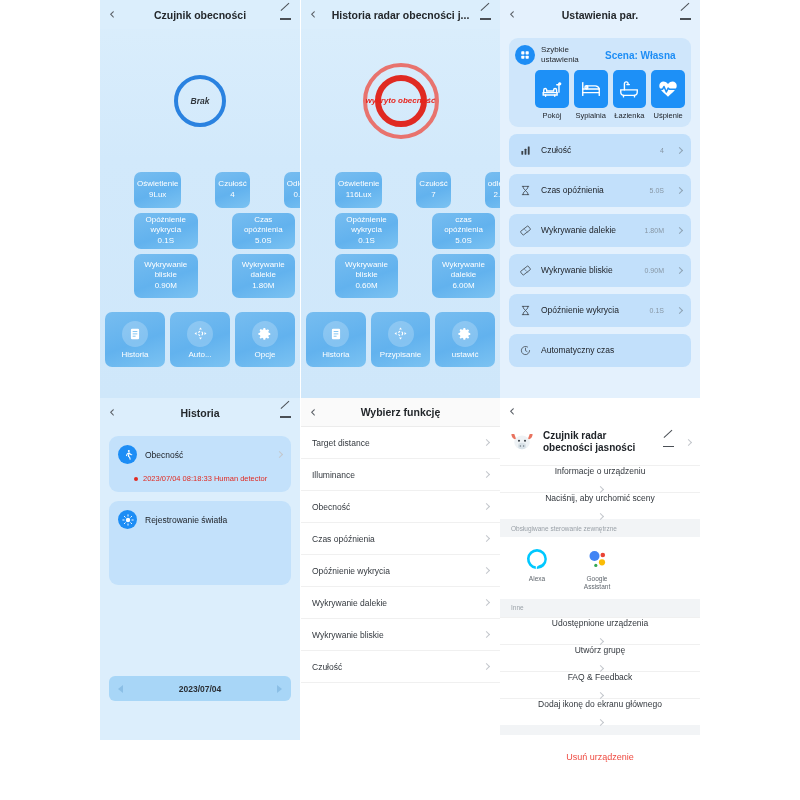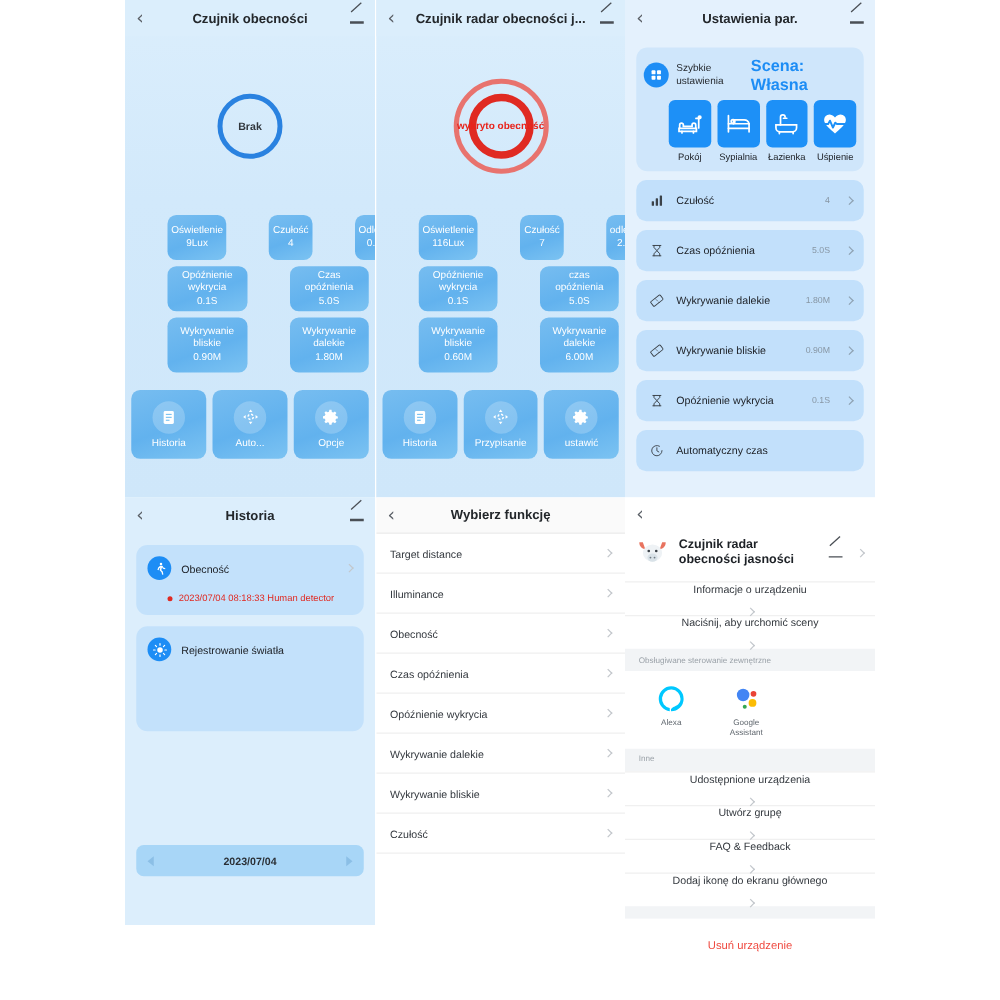--- a/index.html
+++ b/index.html
@@ -34,21 +34,21 @@
   .pencil { display:inline-block; width:11px; height:11px; position:relative; }
   .pencil:before{
     content:""; position:absolute; left:1px; top:1px; width:11px; height:1.4px;
     background:#4a4f55; transform: rotate(-42deg); transform-origin: left center;
   }
   .pencil:after{
     content:""; position:absolute; left:0px; bottom:0px; width:11px; height:1.4px;
     background:#4a4f55;
   }
 
-  .hero { height:143px; position:relative; }
+  .hero { height:143px; position:relative;font-style:italic; }
   .status-circle {
     position:absolute; left:50%; top:50%; transform:translate(-50%,-50%);
     border-radius:50%; display:flex; align-items:center; justify-content:center;
     text-align:center;
   }
   .circle-blue {
     width:52px; height:52px; border:4px solid #2a82e0; color:#31373d;
     font-size:8.5px; font-weight:600;
   }
   .circle-red-outer {
@@ -104,21 +104,21 @@
   }
   .quick {
     margin: 9px 9px 0 9px; background:#cfe6fb; border-radius:9px; padding:7px 6px 7px 6px;
   }
   .quick-head { display:flex; align-items:center; gap:6px; margin-bottom:5px; }
   .quick-badge {
     width:20px; height:20px; border-radius:50%; background:#1d8df5;
     display:flex; align-items:center; justify-content:center; flex:0 0 auto;
   }
   .quick-title { font-size:8px; color:#25292e; line-height:1.25; width:54px; }
-  .quick-scene { font-size:13px; color:#1d8df5; font-weight:700; margin-left:4px; }
+  .quick-scene { font-size:10px; color:#1d8df5; font-weight:700; margin-left:4px; }
   .scenes { display:flex; gap:5px;padding-left:20px; }
   .scene { flex:1; text-align:center; }
   .scene-tile {
     height:38px; background:#1d90f7; border-radius:5px;
     display:flex; align-items:center; justify-content:center;
   }
   .scene-label { font-size:7.5px; color:#20242a; margin-top:3px; display:block; }
 
   .srow {
     margin: 7px 9px 0 9px; min-height:33px; background:#c2e0fb; border-radius:8px;
@@ -283,21 +283,21 @@
             </svg>
         </span>
         <span class="act-label">Opcje</span>
       </div>
     </div>
   </div>
 
   <div class="panel dash" style="left:301px; top:0; width:199px; height:398px;">
     <div class="dash-top">
       <span class="nav-back">‹</span>
-      <span class="nav-title">Czujnik radar obecności j...</span>
+      <span class="nav-title">Historia radar obecności j...</span>
       <span class="nav-edit"><i class="pencil"></i></span>
     </div>
 
     <div class="hero">
       <div class="status-circle circle-red-outer">
         <div class="circle-red-inner"></div>
         <div class="circle-red-label">wykryto obecność</div>
       </div>
     </div>
 

